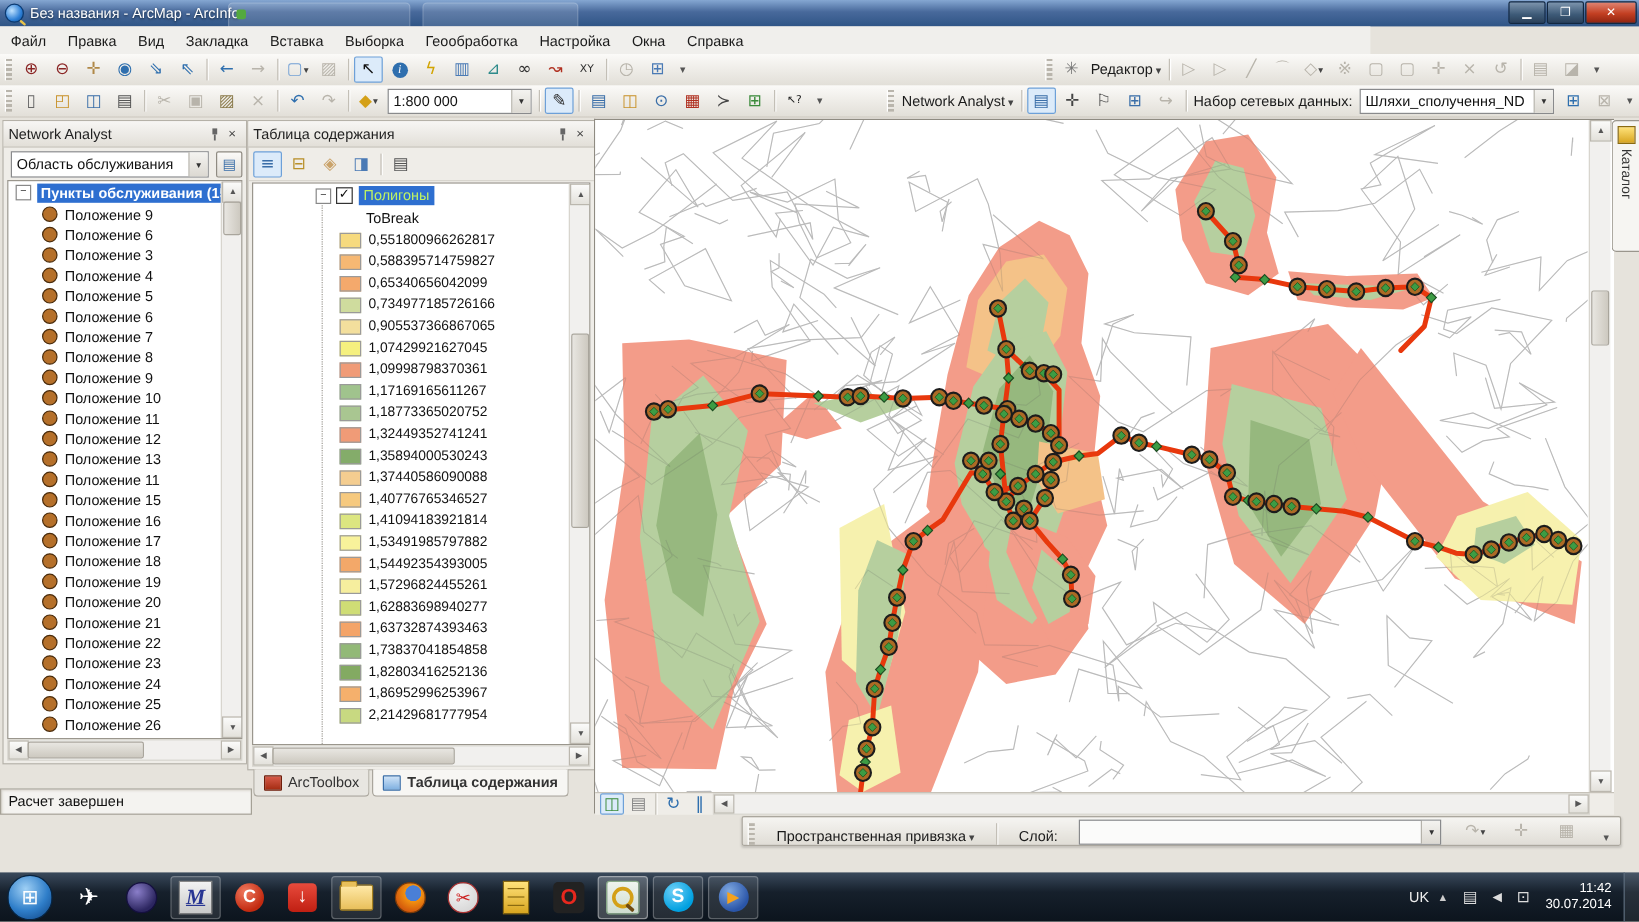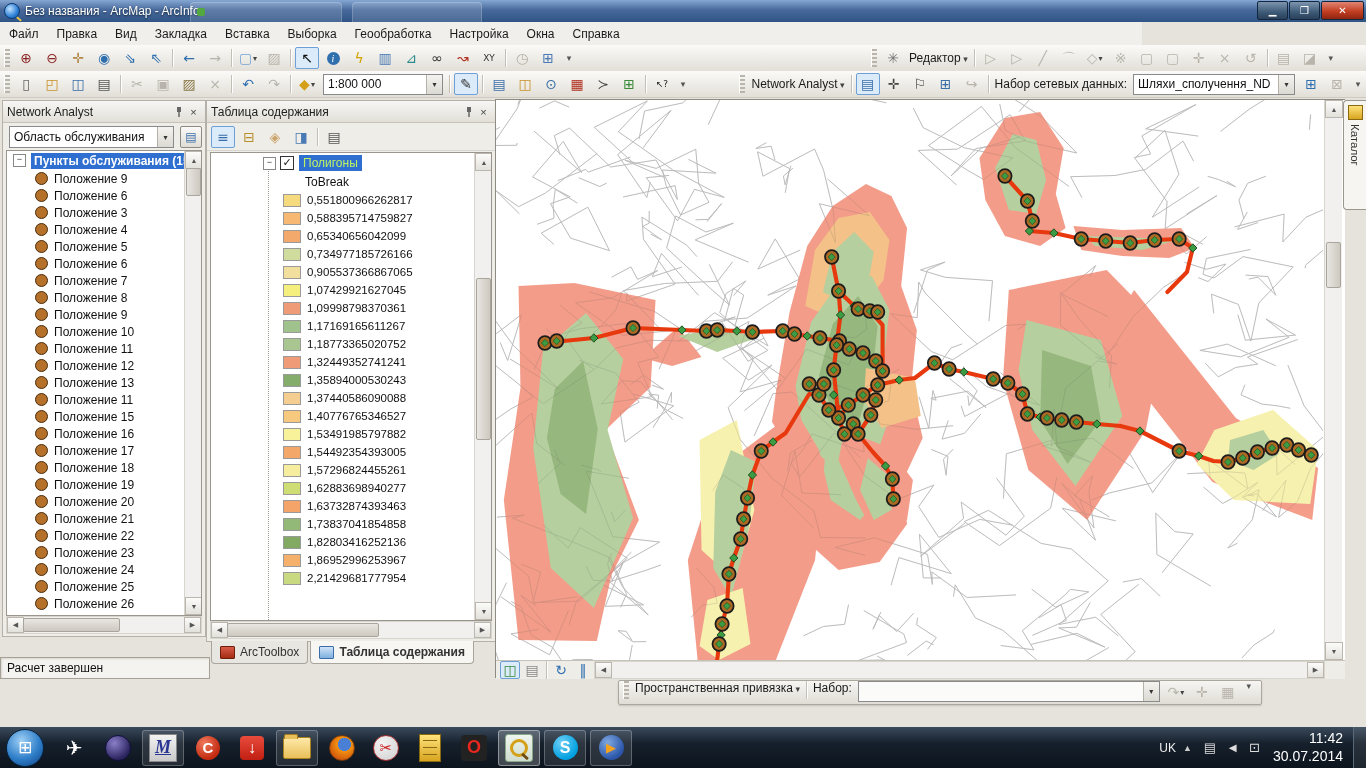--- a/index.html
+++ b/index.html
@@ -120,23 +120,23 @@
   #mapbottom .ic{width:18px;height:16px;}
   #mapbottom .track{position:relative;flex:1;height:16px;background:#F1F0EE;border:1px solid #D8D5CE;margin-right:20px;}
   
   #catalogtab{position:absolute;right:0;top:100px;width:22px;height:104px;background:#F6F5F2;
     border:1px solid #9a968d;border-right:none;border-radius:4px 0 0 4px;
     display:flex;flex-direction:column;align-items:center;padding-top:4px;}
   #catalogtab .cico{width:13px;height:13px;background:linear-gradient(#ffe27a,#d8a520);
     border:1px solid #8a6a10;margin-bottom:4px;}
   #catalogtab .vtext{writing-mode:vertical-rl;font-size:11.5px;color:#333;}
   
-  #georef{position:absolute;left:618px;top:680px;height:23px;display:flex;align-items:flex-start;
+  #georef{position:absolute;left:618px;top:680px;height:23px;display:flex;align-items:flex-end;
     background:linear-gradient(#F6F5F2,#E0DDD6);border:1px solid #ABA79E;border-radius:2px;
-    font-size:12px;padding-right:4px;box-shadow:0 1px 2px rgba(0,0,0,.15);}
+    font-size:12px;padding-right:4px;box-shadow:0 1px 2px rgba(0,0,0,.15);gap:12px;}
   
   #taskbar{position:absolute;left:0;top:727px;width:1366px;height:41px;
     background:linear-gradient(#3a4a5c,#16202c 40%,#0c141d);display:flex;align-items:center;}
   .tstart{width:36px;height:36px;border-radius:50%;margin:0 8px 0 6px;position:relative;
     background:radial-gradient(circle at 40% 30%,#9fd0f5,#2f7ec9 55%,#0d3f7e);border:1px solid #07233f;
     display:flex;align-items:center;justify-content:center;color:#fff;font-size:17px;}
   .tapp{width:40px;height:34px;margin:0 2px;border-radius:3px;display:flex;align-items:center;justify-content:center;position:relative;}
   .tapp.run{background:rgba(255,255,255,.10);border:1px solid rgba(255,255,255,.25);}
   .tapp.act{background:rgba(255,255,255,.22);border:1px solid rgba(255,255,255,.4);}
   .ticon{width:26px;height:26px;display:flex;align-items:center;justify-content:center;font-size:18px;}
@@ -164,21 +164,21 @@
      border-radius:3px;position:relative;}
   .k-arcmap .ring{position:absolute;left:4px;top:4px;width:12px;height:12px;border:3px solid #d4a017;border-radius:50%;}
   .k-arcmap .hdl{position:absolute;right:3px;bottom:3px;width:8px;height:3px;background:#6e4a12;transform:rotate(42deg);border-radius:1px;}
   .k-skype{width:25px;height:25px;border-radius:50%;background:radial-gradient(circle at 35% 30%,#6fd0f7,#00a0e0 70%);
      color:#fff;font-weight:bold;font-size:16px;display:flex;align-items:center;justify-content:center;}
   .k-wmp{width:25px;height:25px;border-radius:50%;background:radial-gradient(circle at 35% 30%,#7fa8e0,#2a55a8 70%);
      color:#f6a21d;font-size:13px;display:flex;align-items:center;justify-content:center;}
   #tray{margin-left:auto;display:flex;align-items:center;color:#eee;font-size:12px;}
   #tray .tg{margin:0 5px;color:#ddd;font-size:13px;}
   #tray .up{font-size:9px;color:#ccc;margin:0 7px;}
-  #clock{ text-align:right;line-height:1.25;font-size:14px;margin:0 10px 0 8px;color:#fff;}
+  #clock{ text-align:right;line-height:1.25;font-size:11px;margin:0 10px 0 8px;color:#fff;}
   #showdesk{width:12px;height:41px;border-left:1px solid #5a6a7a;background:rgba(255,255,255,.08);}
   .pin-svg{margin:0 2px;}
 </style>
 </head>
 <body>
 
 <div id="screen">
 
   <div id="titlebar">
     <span class="appico"></span>
@@ -664,20 +664,24 @@
             <span class="sw" style="background: rgb(132, 172, 106);"></span>
             <span class="lv">1,35894000530243</span>
           </div>
           <div class="legrow">
             <span class="sw" style="background: rgb(244, 205, 144);"></span>
             <span class="lv">1,37440586090088</span>
           </div>
           <div class="legrow">
             <span class="sw" style="background: rgb(246, 201, 126);"></span>
             <span class="lv">1,40776765346527</span>
+          </div>
+          <div class="legrow">
+            <span class="sw" style="background: rgb(220, 230, 128);"></span>
+            <span class="lv">1,41094183921814</span>
           </div>
           <div class="legrow">
             <span class="sw" style="background: rgb(248, 242, 155);"></span>
             <span class="lv">1,53491985797882</span>
           </div>
           <div class="legrow">
             <span class="sw" style="background: rgb(243, 168, 105);"></span>
             <span class="lv">1,54492354393005</span>
           </div>
           <div class="legrow">
@@ -1228,21 +1232,21 @@
 
   <div id="catalogtab">
     <span class="cico"></span>
     <span class="vtext">Каталог</span>
   </div>
 
   <div id="georef">
     <span class="grip"></span>
     <span class="tlbl"><span>Пространственная привязка</span><span class="ddarr"> ▾</span></span>
     <span class="tsep"></span>
-    <span class="tlbl">Набор:</span>
+    <span class="tlbl">Слой:</span>
     <span class="combo" style="width:300px;background:#fbfbfa">
       <span class="cval"></span>
       <span class="carr">▾</span>
     </span>
     <span class="ic dis">
         <span class="g">↷</span>
         <span class="icdd">▾</span>
       </span>
     <span class="ic dis">
         <span class="g">✛</span>

